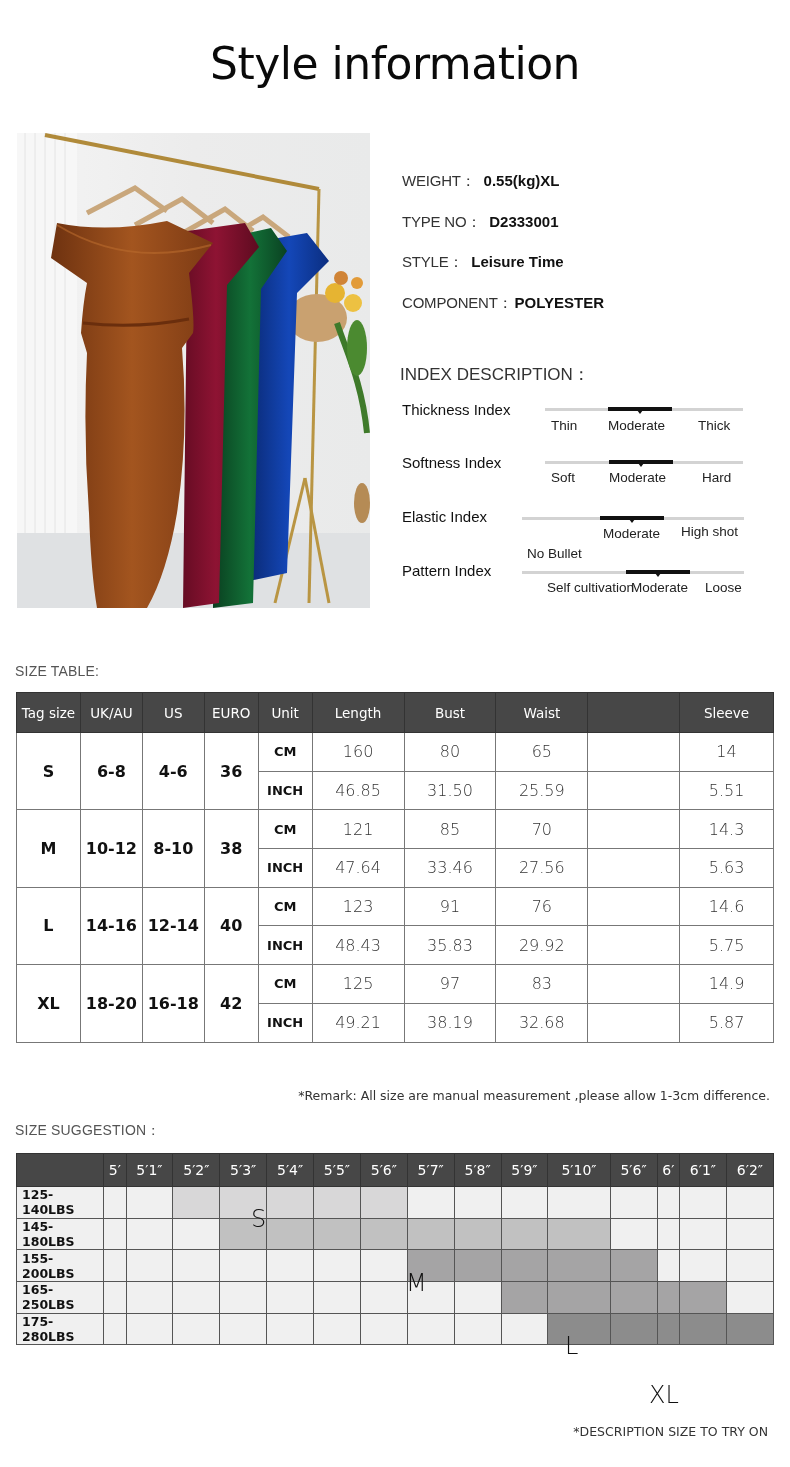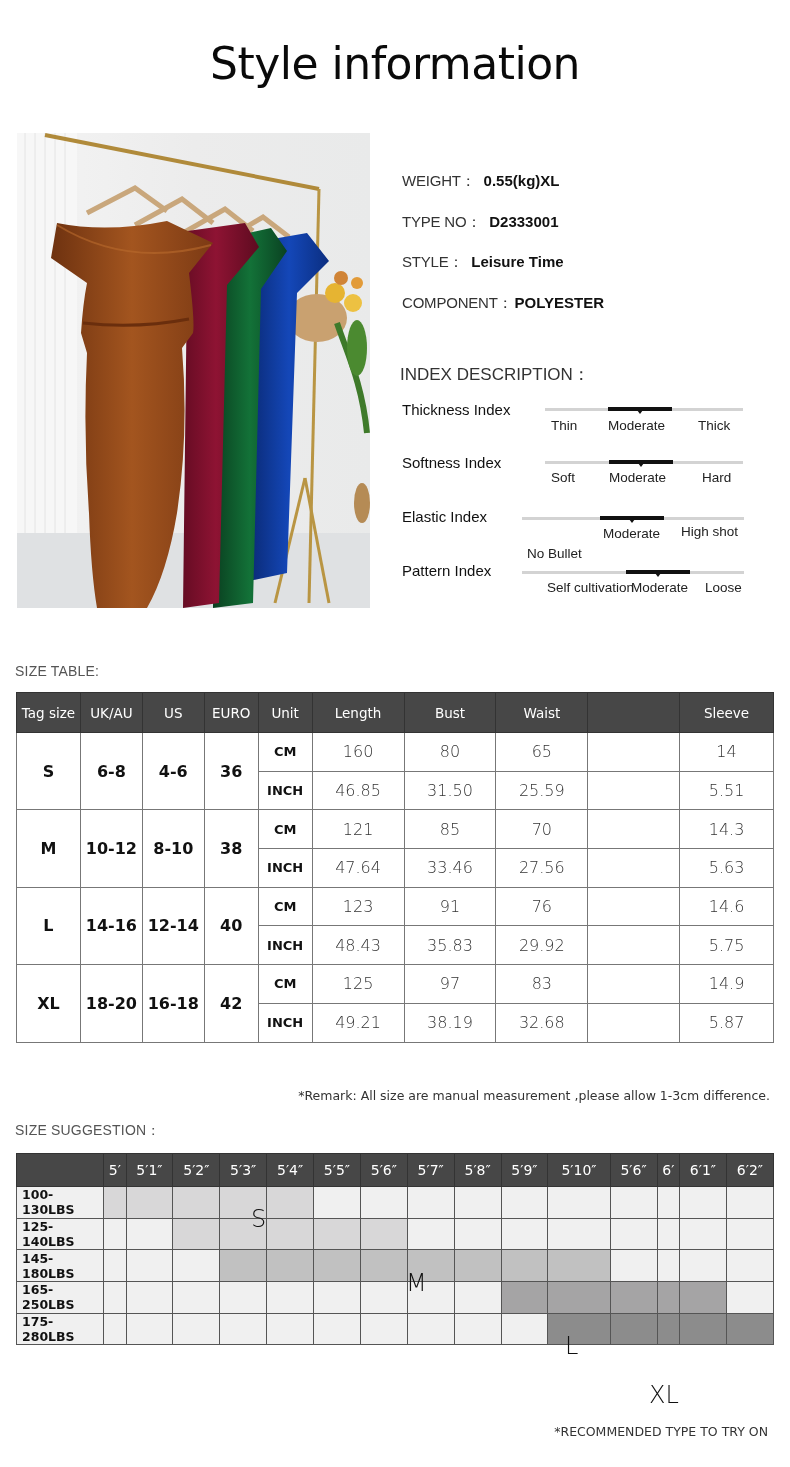--- a/index.html
+++ b/index.html
@@ -322,69 +322,69 @@
         <th>5′9″</th>
         <th>5′10″</th>
         <th>5′6″</th>
         <th>6′</th>
         <th>6′1″</th>
         <th>6′2″</th>
       </tr>
   </thead>
   <tbody id="sugg-body">
       <tr>
-        <td class="w">100-130LBS</td>
+        <td class="w">125-140LBS</td>
+        <td></td>
+        <td></td>
         <td class="s"></td>
         <td class="s"></td>
         <td class="s"></td>
         <td class="s"></td>
         <td class="s"></td>
         <td></td>
         <td></td>
         <td></td>
         <td></td>
         <td></td>
         <td></td>
         <td></td>
         <td></td>
-        <td></td>
-        <td></td>
-      </tr>
-      <tr>
-        <td class="w">125-140LBS</td>
-        <td></td>
-        <td></td>
-        <td class="s"></td>
-        <td class="s"></td>
-        <td class="s"></td>
-        <td class="s"></td>
-        <td class="s"></td>
-        <td></td>
-        <td></td>
-        <td></td>
-        <td></td>
-        <td></td>
-        <td></td>
-        <td></td>
-        <td></td>
       </tr>
       <tr>
         <td class="w">145-180LBS</td>
         <td></td>
         <td></td>
         <td></td>
         <td class="m"></td>
         <td class="m"></td>
         <td class="m"></td>
         <td class="m"></td>
         <td class="m"></td>
         <td class="m"></td>
         <td class="m"></td>
         <td class="m"></td>
         <td></td>
+        <td></td>
+        <td></td>
+        <td></td>
+      </tr>
+      <tr>
+        <td class="w">155-200LBS</td>
+        <td></td>
+        <td></td>
+        <td></td>
+        <td></td>
+        <td></td>
+        <td></td>
+        <td></td>
+        <td class="l"></td>
+        <td class="l"></td>
+        <td class="l"></td>
+        <td class="l"></td>
+        <td class="l"></td>
         <td></td>
         <td></td>
         <td></td>
       </tr>
       <tr>
         <td class="w">165-250LBS</td>
         <td></td>
         <td></td>
         <td></td>
         <td></td>
@@ -419,13 +419,13 @@
         <td class="xl"></td>
       </tr>
     </tbody>
 </table>
 
 <span class="sz-letter" style="left:251px; top:1205px;">S</span>
 <span class="sz-letter" style="left:406px; top:1269px;">M</span>
 <span class="sz-letter" style="left:565px; top:1332px;">L</span>
 <span class="sz-letter" style="left:649px; top:1381px;">XL</span>
 
-<div class="recommend">*RECOMMENDED TYPE TO TRY ON</div>
+<div class="recommend">*DESCRIPTION SIZE TO TRY ON</div>
 
 </body></html>

